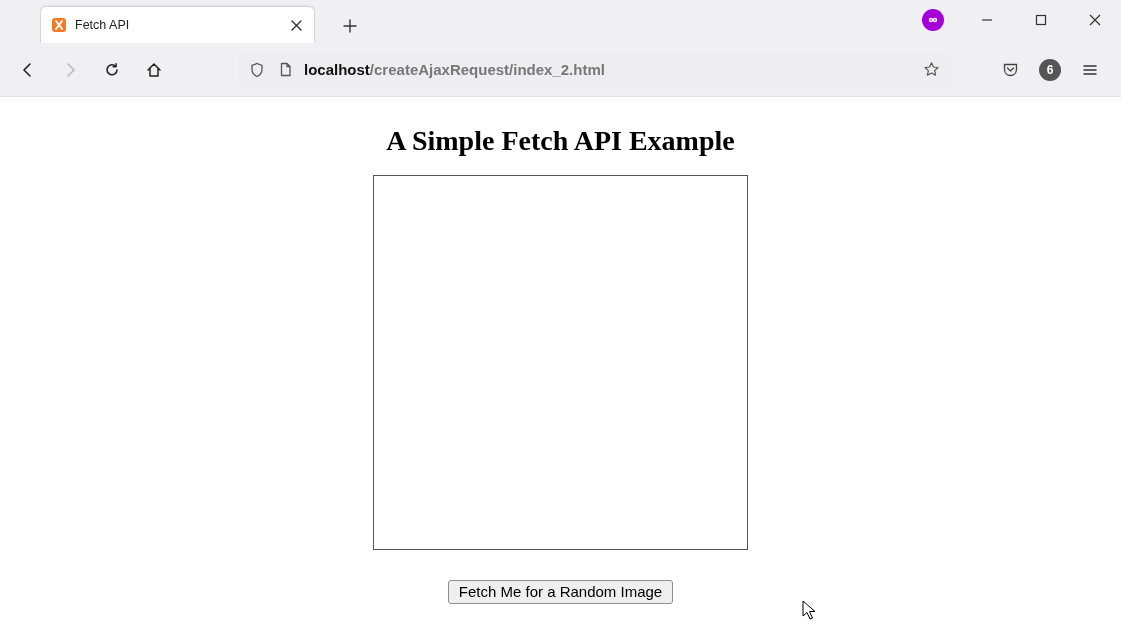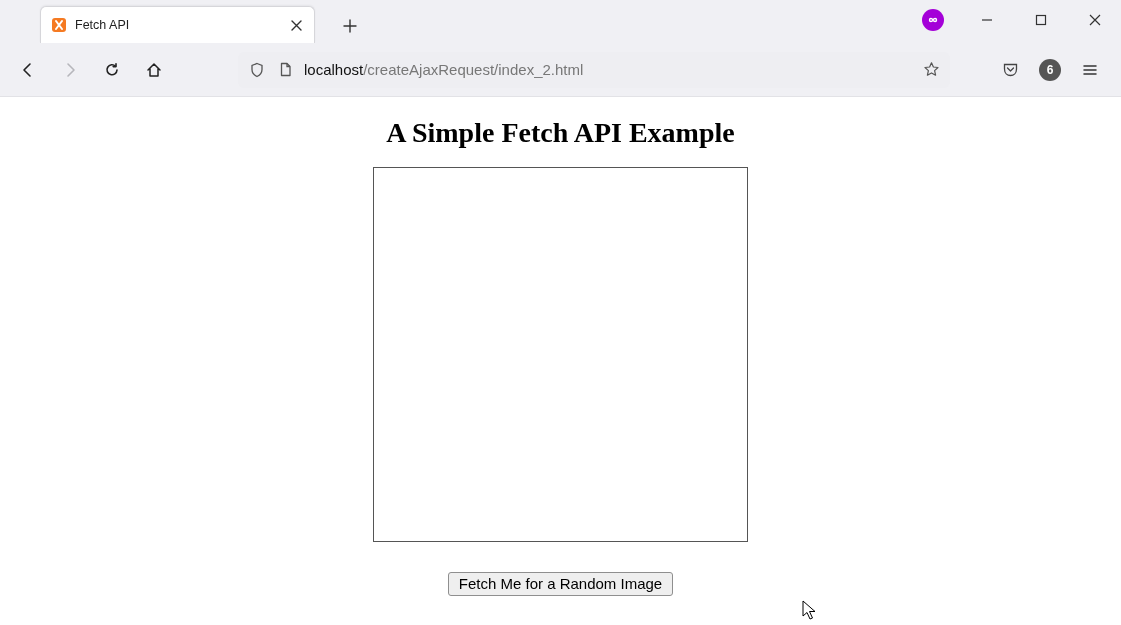--- a/index.html
+++ b/index.html
@@ -94,34 +94,35 @@
       padding: 0 10px;
       gap:10px;
     }
     .urlbar .icon16 {
       width:18px; height:18px; display:flex; align-items:center; justify-content:center; color:#555;
     }
     .url-text {
       flex:1;
       font-size:15px;
       color:#777;
+      font-weight:bold;
     }
     .url-text .host { color:#111; }
     .right-icons {
       display:flex;
       align-items:center;
       gap:4px;
       margin-left: 36px;
     }
     .count-badge {
       width:22px; height:22px; border-radius:50%; background:#555; color:#fff; font-size:12px; font-weight:600; display:flex; align-items:center; justify-content:center;
     }
     
     .page {
-      padding-top: 20px;
+      padding-top: 28px;
       text-align:center;
     }
     .page h2 {
       font-family: "Times New Roman", Times, serif;
       font-weight: 700;
       font-size: 28px;
       margin: 0 0 18px 0;
       color:#000;
     }
     .img-box {

